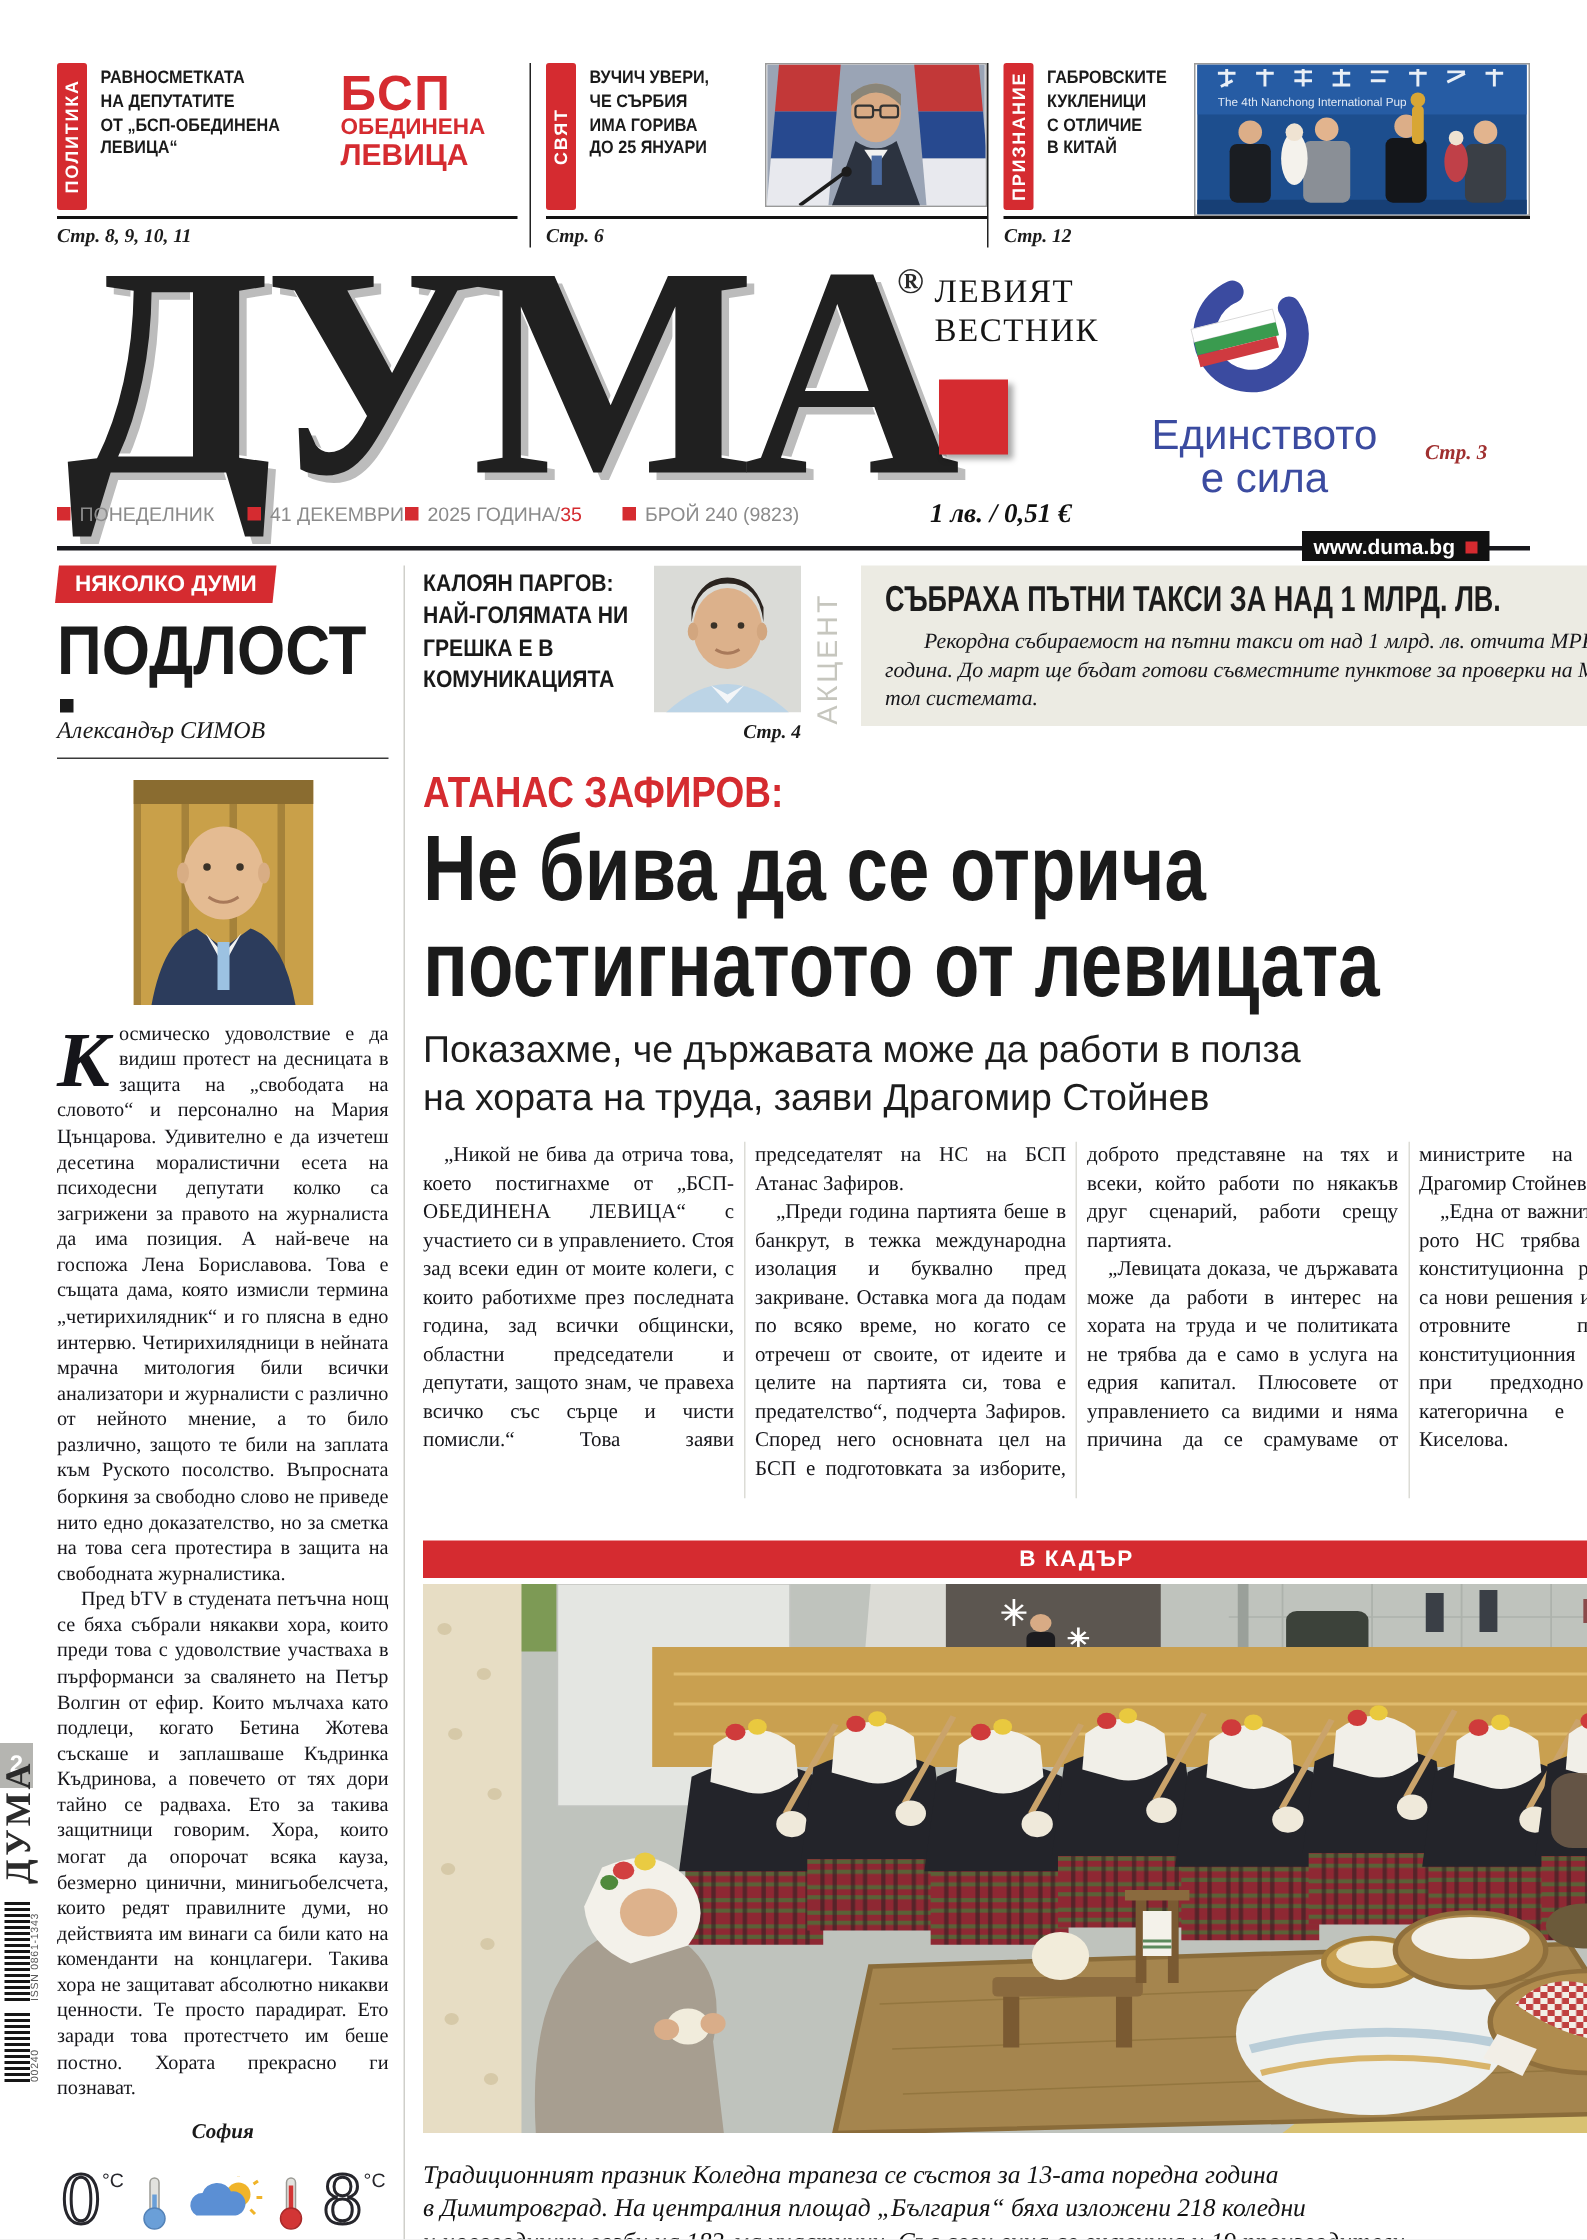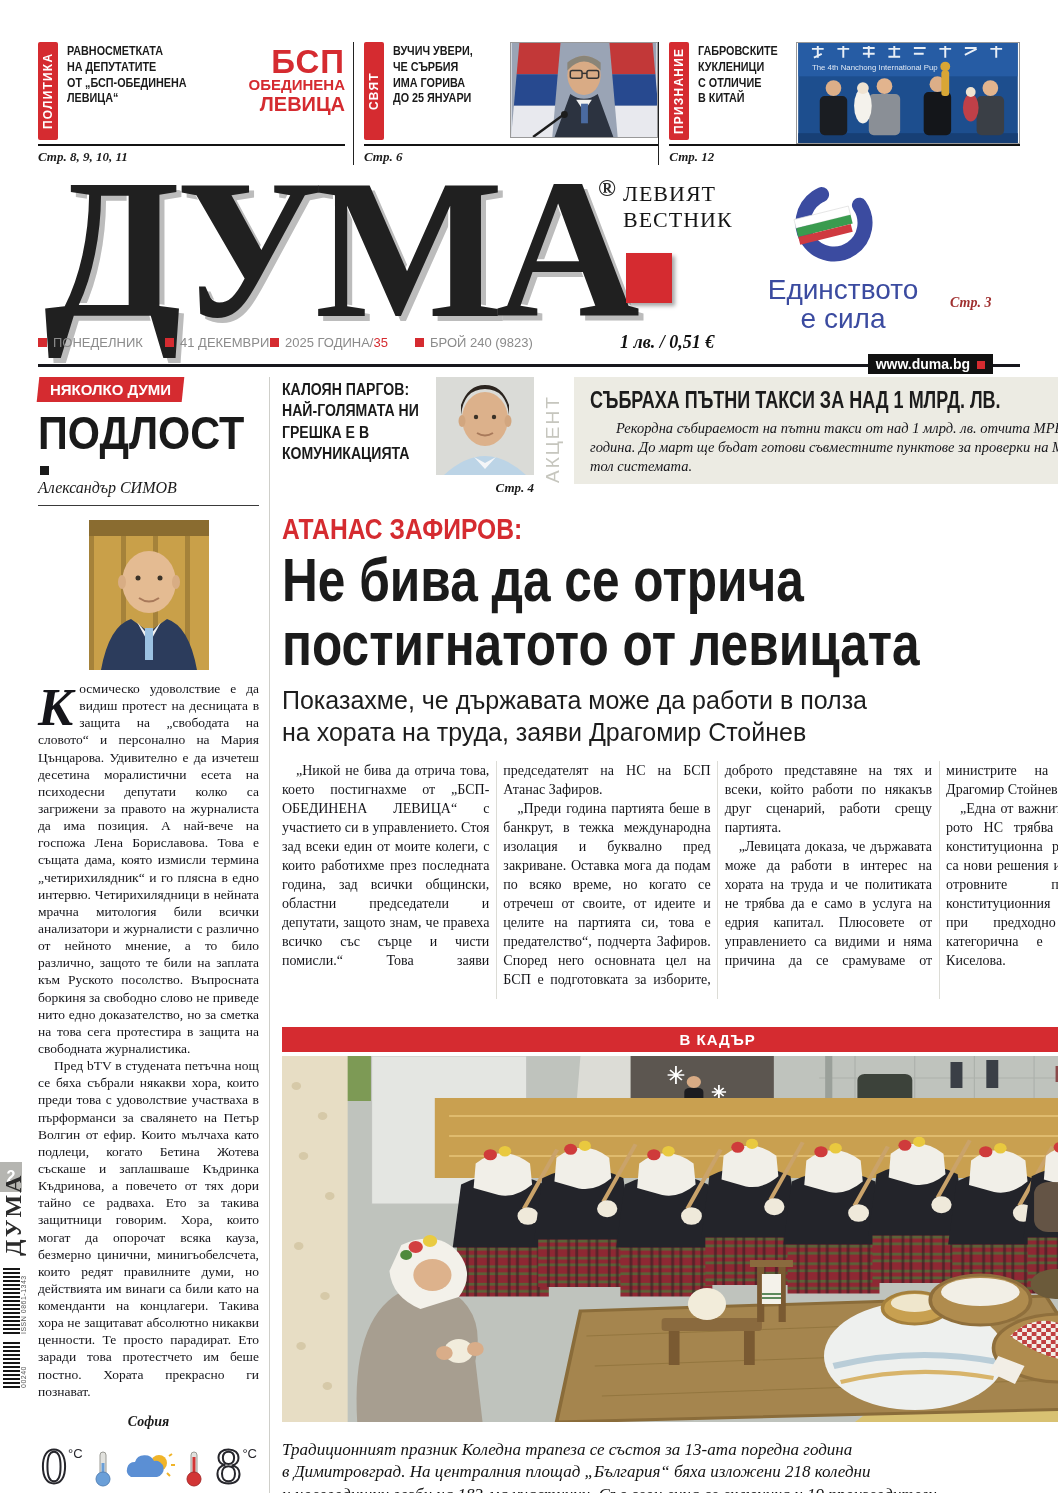--- a/index.html
+++ b/index.html
@@ -29,21 +29,21 @@
   .t1 { width:322px; } .t2 { width:312px; } .t3 { flex:1; }
   .t2,.t3 { border-left:1.5px solid #222; padding-left:10px; }
   .t1 { padding-right:8px; }
   .teaser-body { display:flex; gap:9px; height:104px; border-bottom:2.5px solid #131313; padding-bottom:4px; }
   .vtag { writing-mode:vertical-rl; transform:rotate(180deg); background:#d52b30; color:#fff;
           font-weight:700; font-size:12px; letter-spacing:1.2px; padding:0 3px; border-radius:2px;
           height:100%; text-align:center; flex:0 0 20px; }
   .teaser-title { flex:1; font-weight:700; font-size:12px; line-height:1.32; white-space:pre-line; padding-top:2px; }
   .teaser-title > span { display:inline-block; transform:scaleX(.9); transform-origin:0 0; width:111%; }
   .teaser-ref { text-align:left; font:700 italic 13px "Liberation Serif",serif; color:#1c1c1c; padding-top:3px; }
-  .bsp-logo { width:118px; text-align:right; color:#d52b30; font-weight:700; padding-top:4px; }
+  .bsp-logo { width:118px; text-align:left; color:#d52b30; font-weight:700; padding-top:4px; }
   .bsp-l1 { font-size:33px; line-height:.95; letter-spacing:1px; }
   .bsp-l2 { font-size:15px; line-height:1.1; } .bsp-l3 { font-size:20px; line-height:1.05; }
   .tphoto { flex:0 0 auto; border:1px solid #999; }
 
   
   .masthead { position:relative; height:168px; }
   .duma-title { position:absolute; left:6px; top:4px; font:700 200px/0.8 "Liberation Serif",serif;
                 letter-spacing:-8px; color:#202020;
                 text-shadow:-2px -2px 0 #fff, 5px 5px 0 #bcbcbc; }
   .duma-reg { position:absolute; left:560px; top:10px; font:700 24px "Liberation Serif",serif; color:#2a2a2a; }

